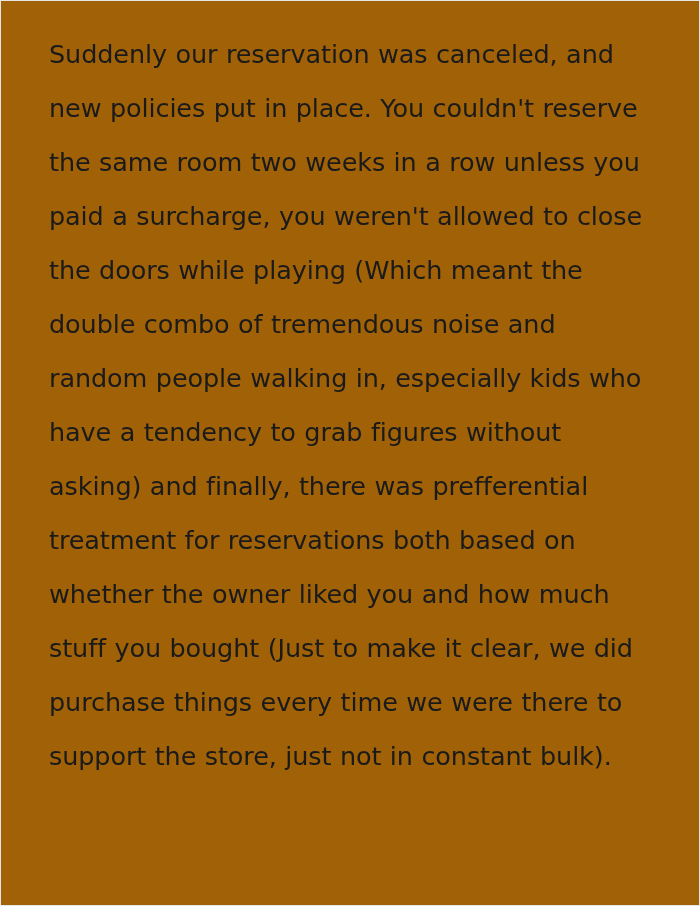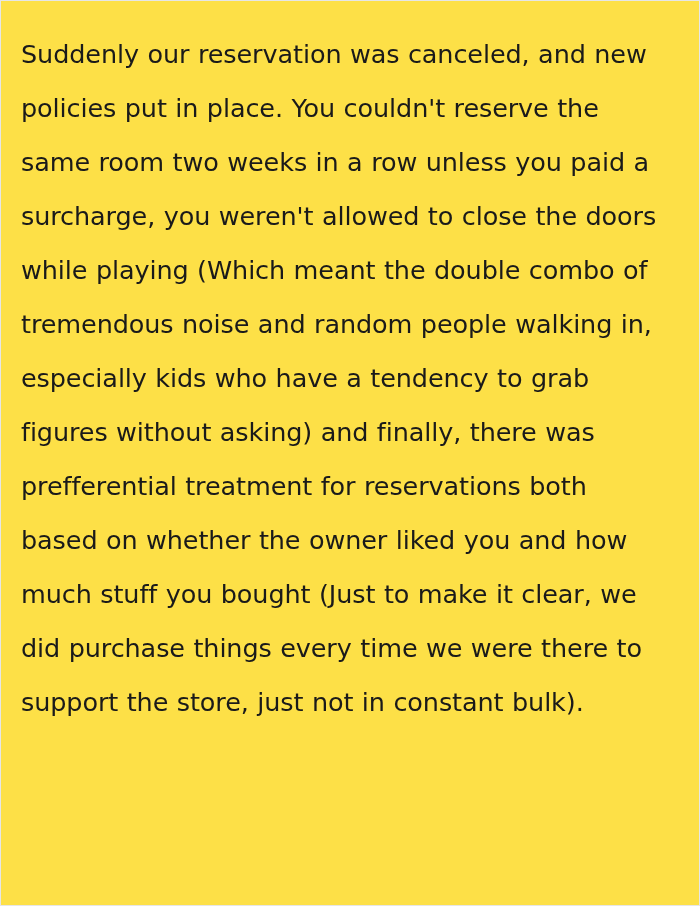--- a/index.html
+++ b/index.html
@@ -9,23 +9,23 @@
   body {
     width: 700px;
     height: 906px;
     background: #ffffff;
     font-family: "DejaVu Sans", sans-serif;
   }
   .page {
     box-sizing: border-box;
     width: 700px;
     height: 906px;
-    background: #fde047;
+    background: #a16207;
     border: 1px solid #e6e6e6;
-    padding: 26px 40px 20px 20px;
+    padding: 26px 40px 20px 48px;
     overflow: hidden;
   }
   .story-text {
     font-size: 25.5px;
     line-height: 54px;
     color: #1a1a1a;
     letter-spacing: -0.1px;
     word-spacing: 0.5px;
     white-space: pre-wrap;
     margin: 0;

